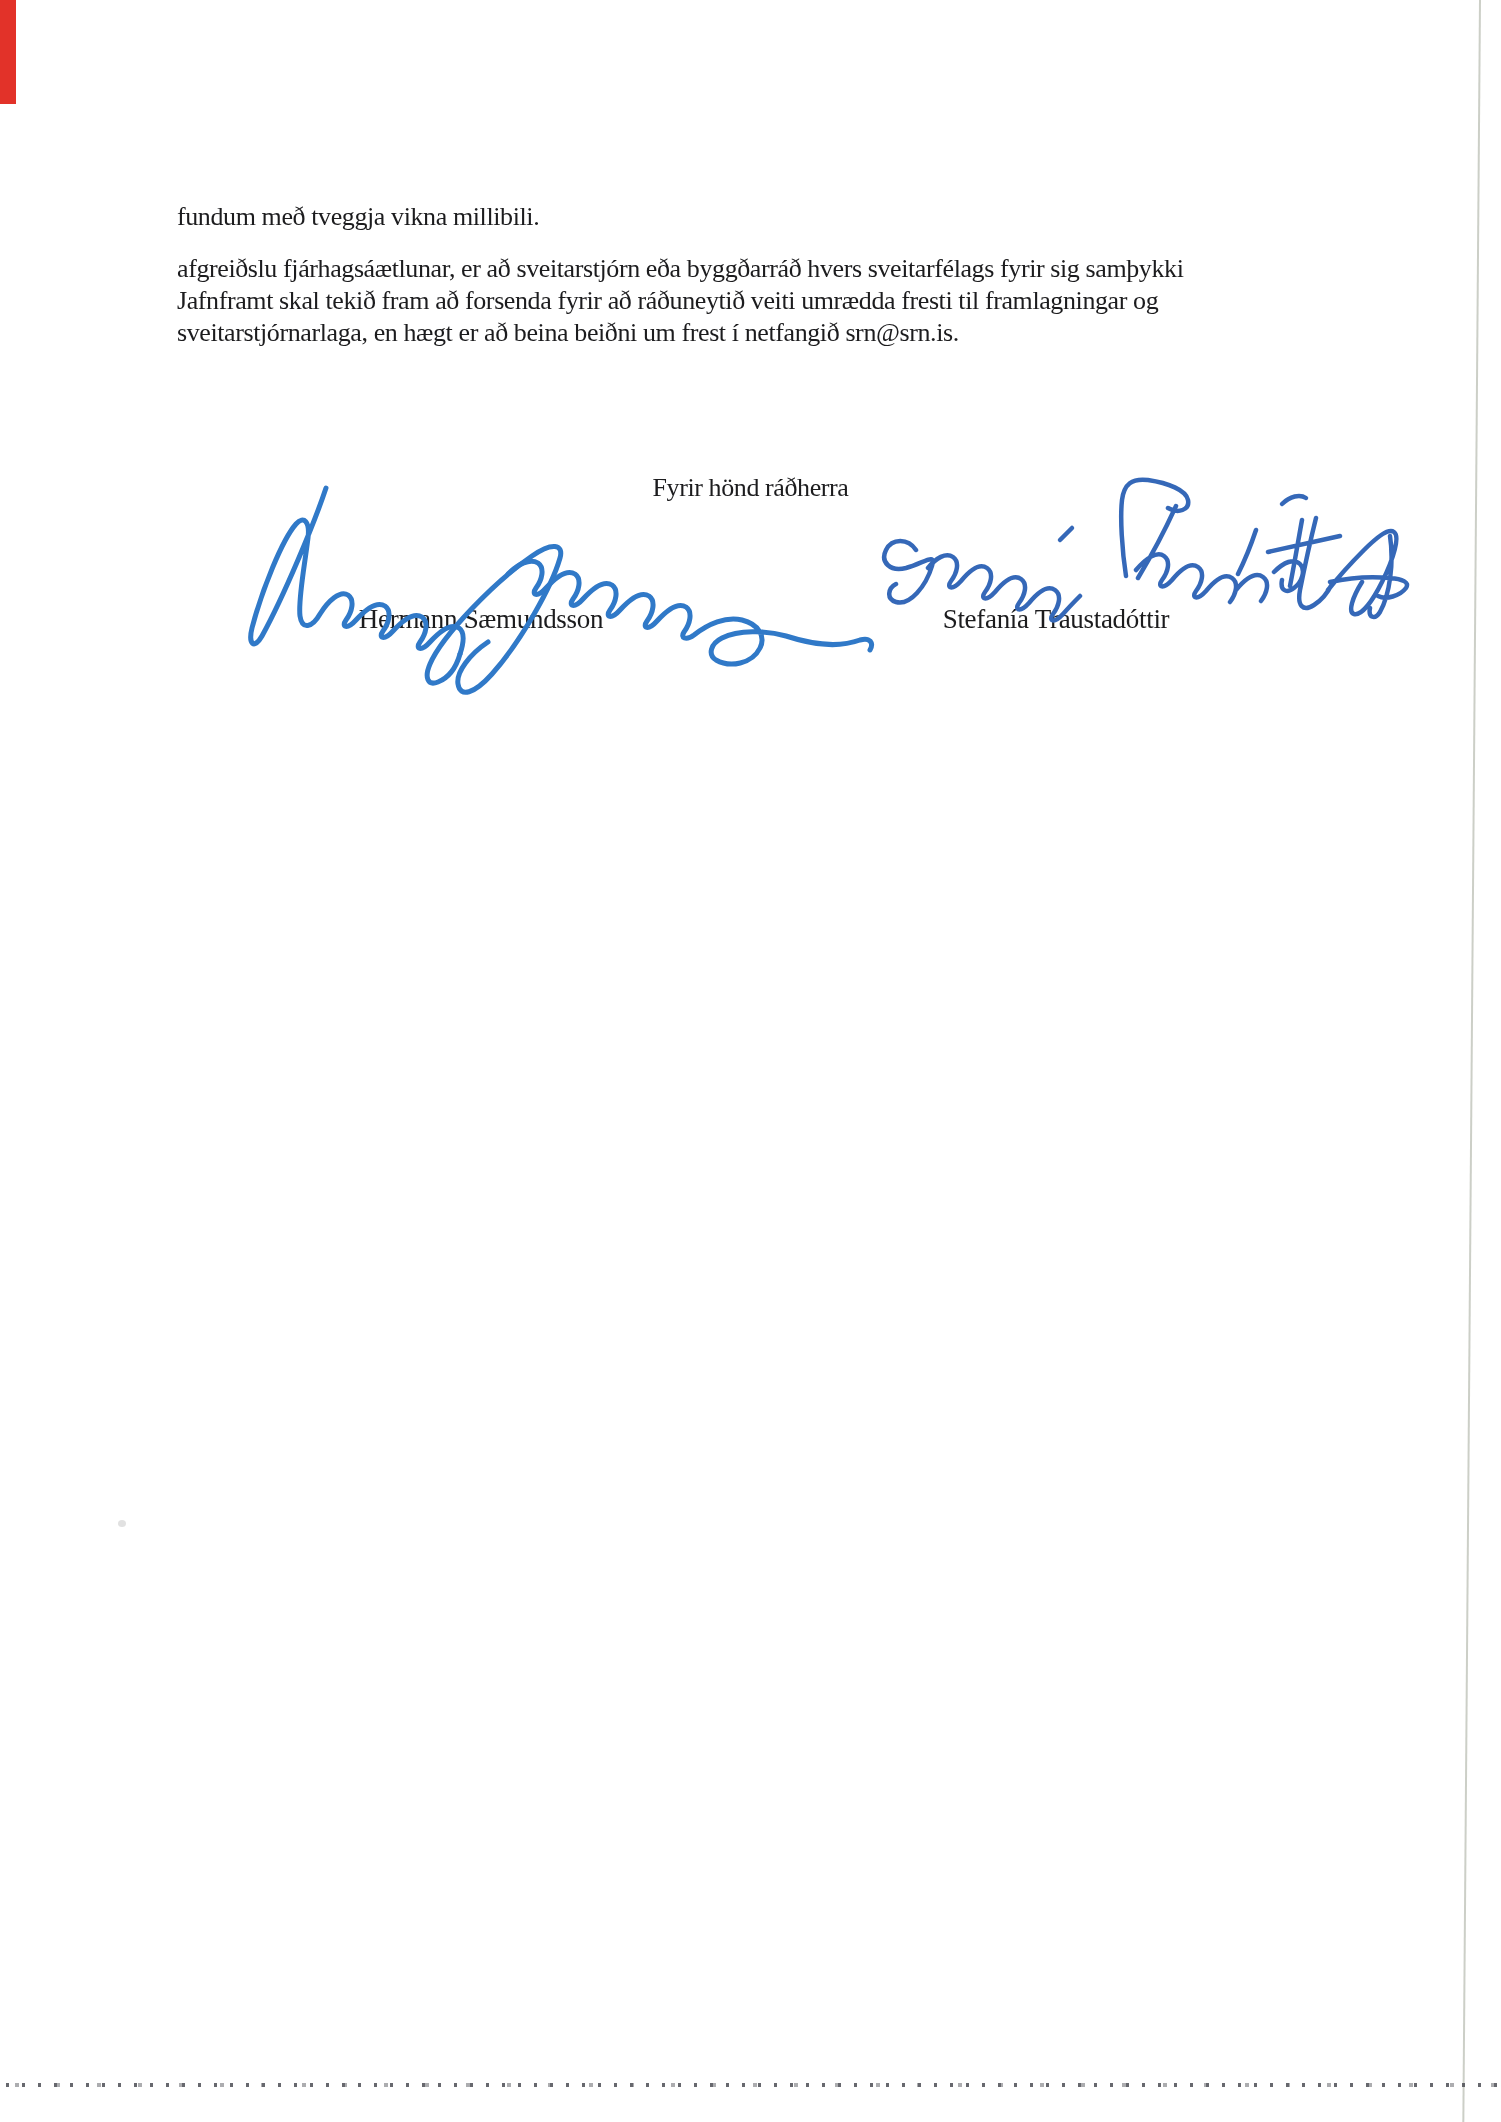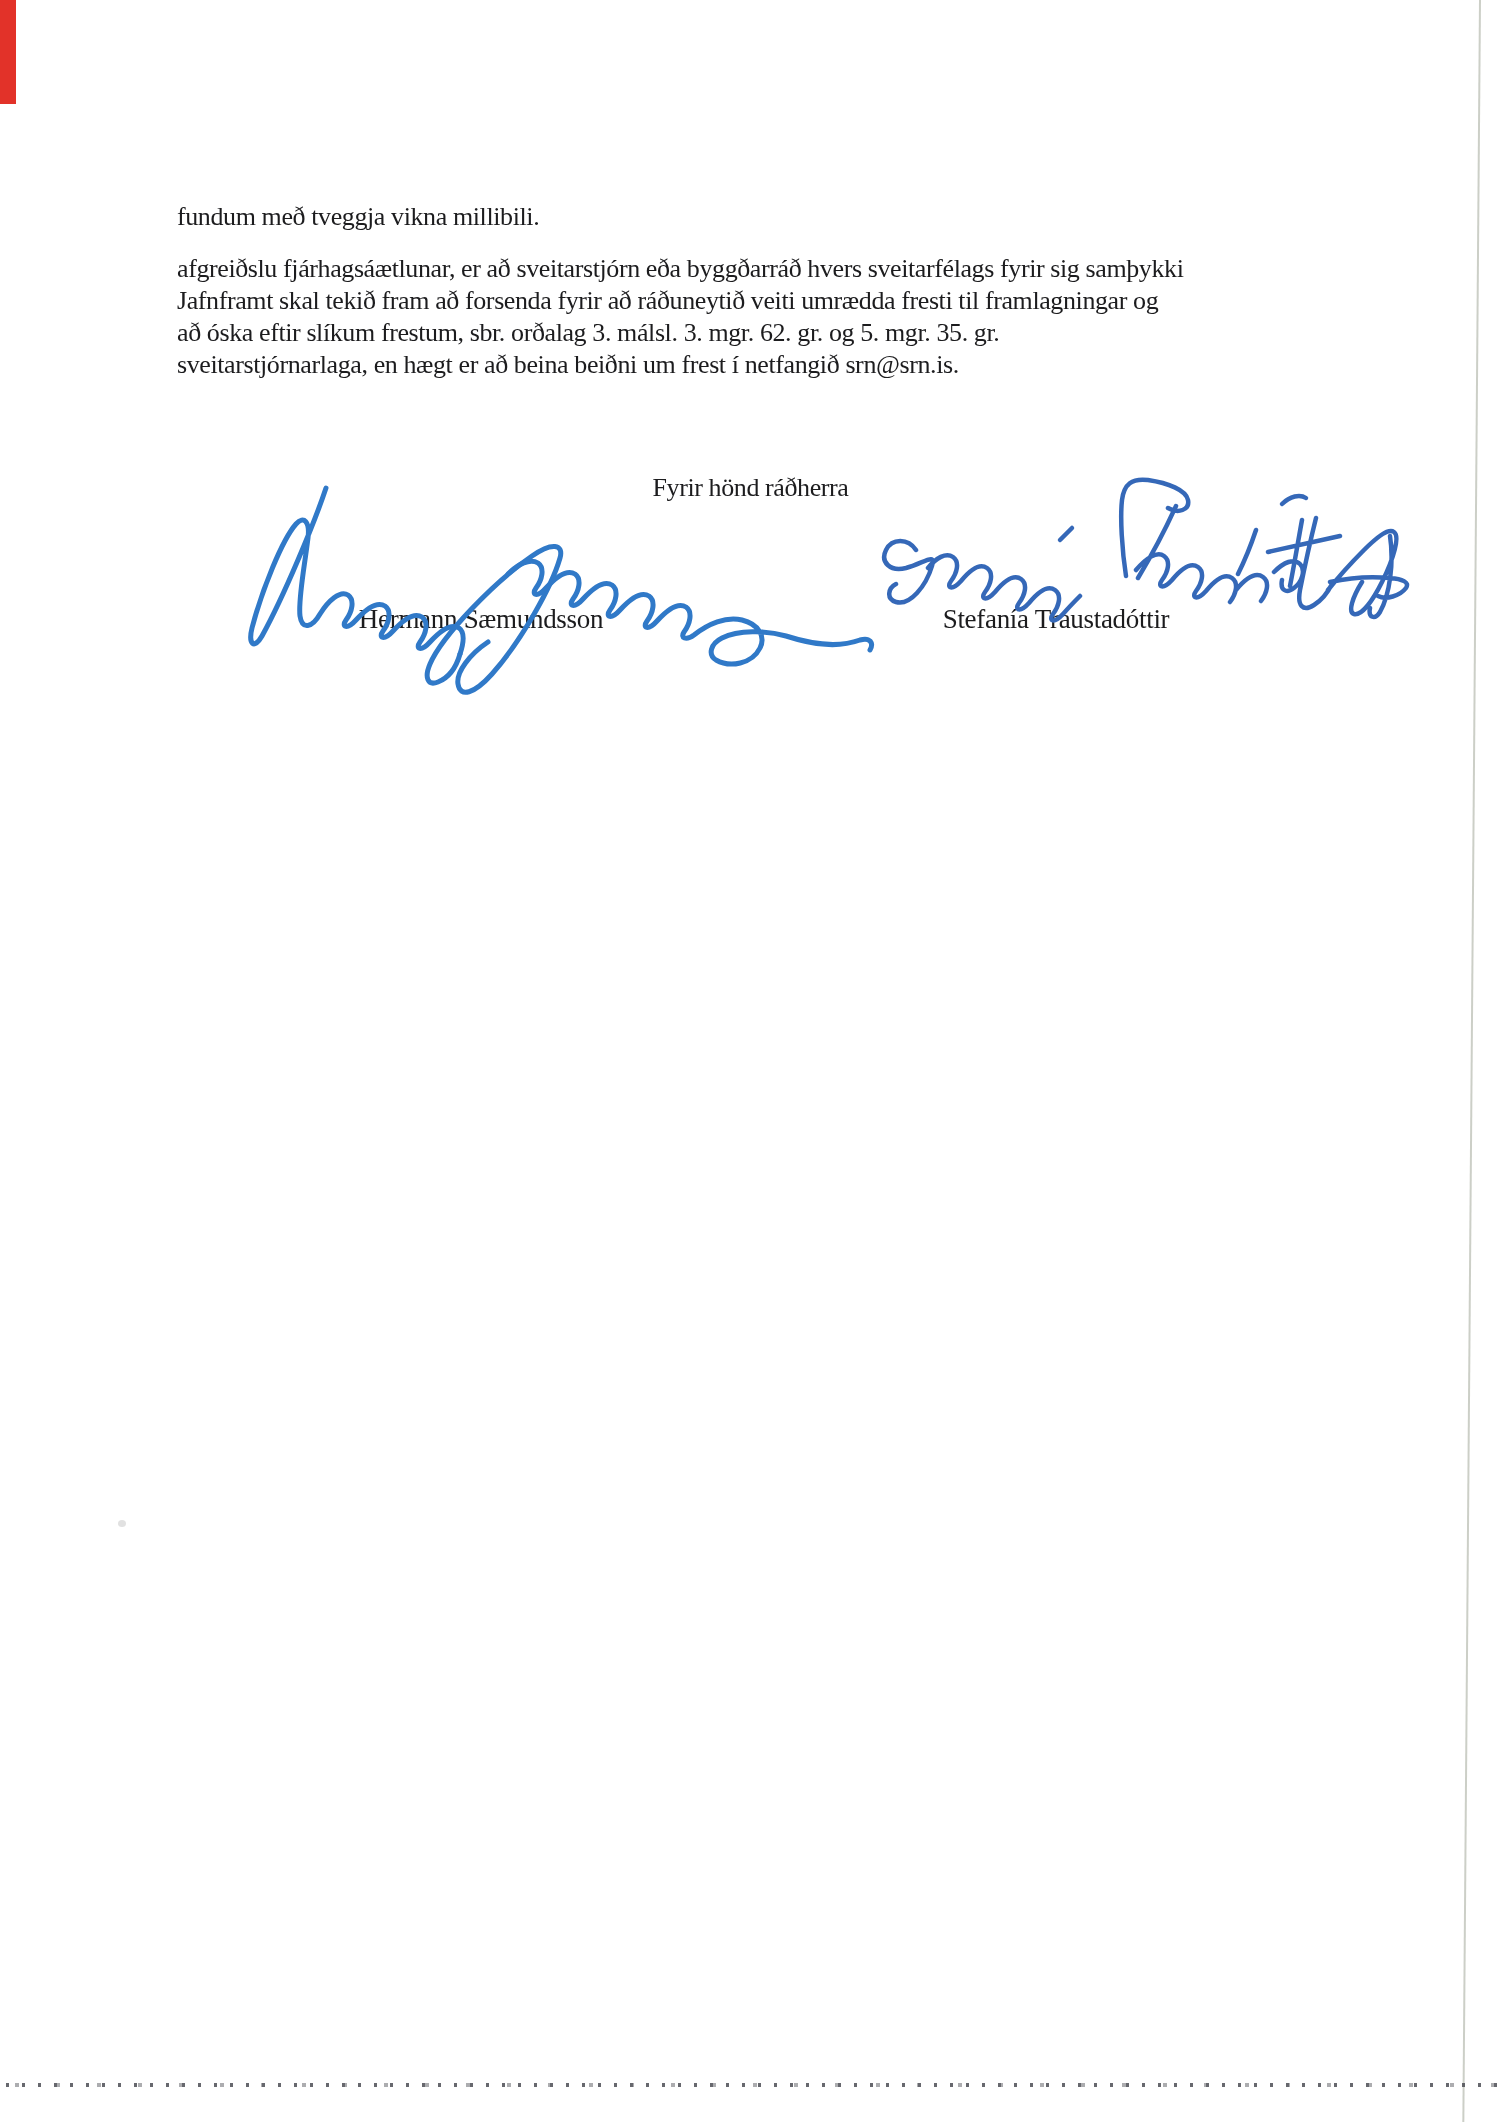--- a/index.html
+++ b/index.html
@@ -80,21 +80,20 @@
 <main class="page">
 
   <div class="red-mark" style="background-color: rgb(226, 50, 41);"></div>
   <div class="edge-line" style="background-color: rgb(195, 199, 189);"></div>
 
   <p id="para1" class="bodytext">fundum með tveggja vikna millibili.</p>
 
   <div id="para2">
     <div class="bodytext">afgreiðslu fjárhagsáætlunar, er að sveitarstjórn eða byggðarráð hvers sveitarfélags fyrir sig samþykki</div>
     <div class="bodytext">Jafnframt skal tekið fram að forsenda fyrir að ráðuneytið veiti umrædda fresti til framlagningar og</div>
-    <div class="bodytext">að óska eftir slíkum frestum, sbr. orðalag 3. málsl. 3. mgr. 62. gr. og 5. mgr. 35. gr.</div>
     <div class="bodytext"><span>sveitarstjórnarlaga, en hægt er að beina beiðni um frest í netfangið </span><span class="email">srn@srn.is</span><span>.</span></div>
   </div>
 
   <div class="closing bodytext">Fyrir hönd ráðherra</div>
 
   <svg id="sig-hermann" class="sig" width="660" height="232" viewBox="0 0 660 232">
     <g stroke="#3079c8" stroke-width="5">
       <path d="M 104,10 C 92,46 62,118 40,158 C 32,172 26,166 30,150 C 40,112 60,62 74,46 C 82,37 88,44 86,60 C 82,92 76,122 78,138 C 80,152 90,150 98,136 C 106,123 118,112 126,117 C 133,122 130,134 124,142 C 119,149 125,152 134,142 C 144,131 155,123 163,128 C 170,133 167,145 161,153 C 156,160 162,163 171,153 C 181,142 192,134 200,139 C 207,144 204,156 198,164 C 193,171 199,174 208,164 C 218,153 229,145 237,150 C 244,155 241,167 238,176"></path>
       <path d="M 238,176 C 234,190 226,200 216,204 C 206,208 202,200 208,186 C 220,158 272,104 310,78 C 330,64 342,66 338,80 C 330,108 300,162 270,196 C 252,216 238,220 236,206 C 234,194 248,176 266,164"></path>
       <path d="M 286,96 C 296,86 308,80 316,85 C 323,90 320,102 314,110 C 309,117 315,120 324,110 C 334,99 345,91 353,96 C 360,101 357,113 351,121 C 346,128 352,131 361,121 C 371,110 382,102 390,107 C 397,112 394,124 388,132 C 383,139 389,142 398,132 C 408,121 419,113 427,118 C 434,123 431,135 425,143 C 420,150 426,153 435,143 C 445,132 456,124 464,129 C 471,134 468,146 462,154 C 458,160 464,163 472,157 C 486,146 504,138 520,142 C 536,146 544,158 538,170 C 530,186 508,190 494,182 C 486,177 488,166 500,160 C 516,152 544,152 564,158 C 592,167 616,170 638,162 C 648,159 652,165 648,172"></path>

